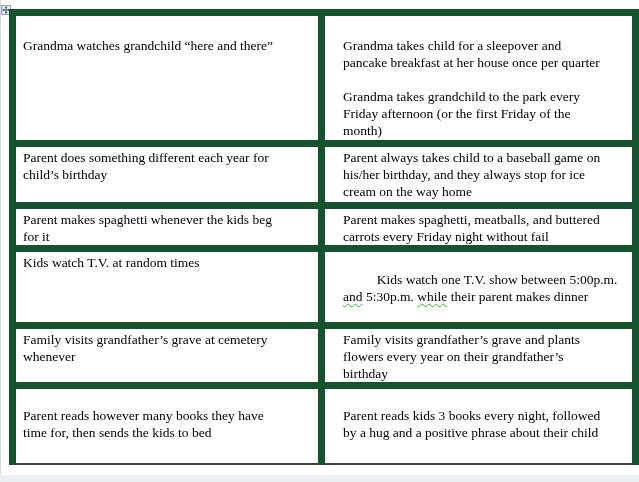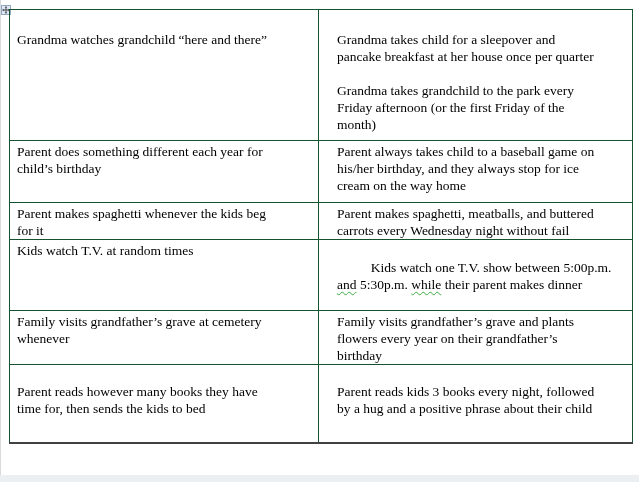--- a/index.html
+++ b/index.html
@@ -25,21 +25,21 @@
     cursor: move;
   }
   .routines-table {
     position: absolute;
     left: 9px; top: 9px;
     width: 623px;
     border-collapse: collapse;
     table-layout: fixed;
   }
   .routines-table td {
-    border: 1px solid #14532d;
+    border: 7px solid #14532d;
     vertical-align: top;
     font-size: 13.5px;
     line-height: 17px;
     white-space: pre-wrap;
     overflow: hidden;
     padding: 2px 4px 0 7px;
   }
   .routines-table td.col-right { padding-left: 18px; }
   .routines-table tr.row-first td { padding-top: 21px; }
   .routines-table tr.row-last td { padding-top: 18px; border-bottom: 2px solid #414141; }
@@ -91,21 +91,21 @@
         <td class="col-left">Parent does something different each year for
 child’s birthday</td>
         <td class="col-right">Parent always takes child to a baseball game on
 his/her birthday, and they always stop for ice
 cream on the way home</td>
       </tr>
       <tr style="height:35px">
         <td class="col-left">Parent makes spaghetti whenever the kids beg
 for it</td>
         <td class="col-right">Parent makes spaghetti, meatballs, and buttered
-carrots every Wednesday night without fail</td>
+carrots every Friday night without fail</td>
       </tr>
       <tr style="height:37px">
         <td class="col-left">Kids watch T.V. at random times</td>
         <td class="col-right">
           <span>Kids watch one T.V. show between 5:00p.m.
 </span><span class="squiggle">and</span><span> 5:30p.m. </span><span class="squiggle">while</span><span> their parent makes dinner</span>
         </td>
       </tr>
       <tr style="height:54px">
         <td class="col-left">Family visits grandfather’s grave at cemetery

